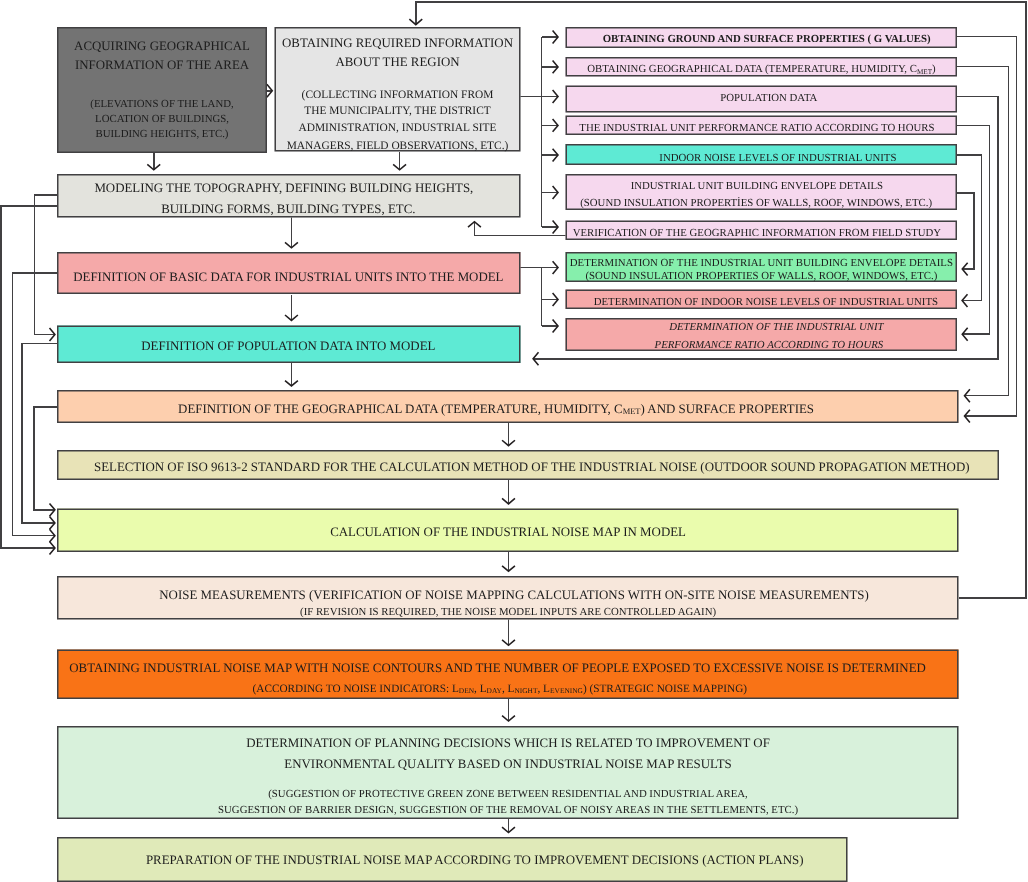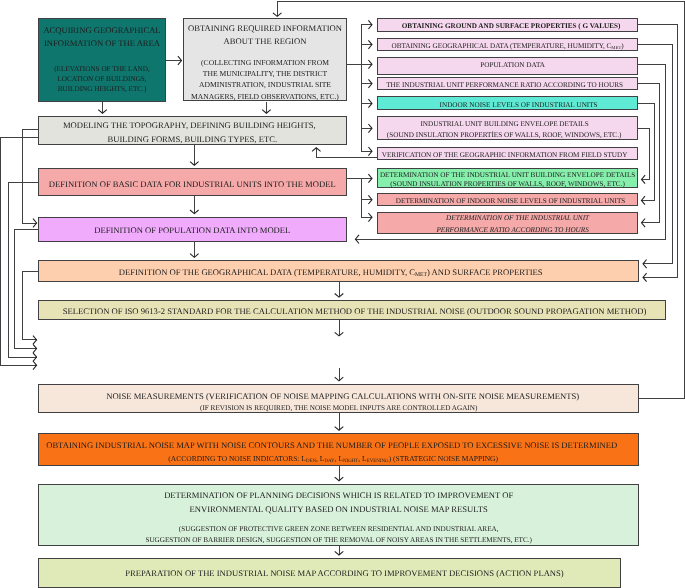--- a/index.html
+++ b/index.html
@@ -89,21 +89,21 @@
 <path d="M 645.0 196.1 L 641.4 200.4 L 645.0 204.70000000000002"></path>
 <path d="M 645.1 175.1 L 641.5 179.4 L 645.1 183.70000000000002"></path>
 <path d="M 272.9 12.799999999999999 L 277.2 16.4 L 281.5 12.799999999999999"></path>
 <path d="M 33.0 218.7 L 36.6 223.0 L 33.0 227.3"></path>
 <path d="M 33.0 361.0 L 36.6 365.3 L 33.0 369.6"></path>
 <path d="M 33.0 352.8 L 36.6 357.1 L 33.0 361.40000000000003"></path>
 <path d="M 33.0 344.3 L 36.6 348.6 L 33.0 352.90000000000003"></path>
 <path d="M 33.0 335.59999999999997 L 36.6 339.9 L 33.0 344.2"></path>
 </g>
     </svg>
-<div class="box" style="left:38px;top:17.9px;width:128px;height:83.7px;background:#0f766e;font-family:Liberation Serif, serif;">
+<div class="box" style="left:38px;top:17.9px;width:140px;height:83.7px;background:#737373;font-family:Liberation Serif, serif;">
       <span class="ln" style="top:11.30px;font-size:8.6px;transform:translateX(0px)">ACQUIRING GEOGRAPHICAL</span>
       <span class="ln" style="top:23.80px;font-size:8.6px;transform:translateX(0px)">INFORMATION OF THE AREA</span>
       <span class="ln" style="top:49.67px;font-size:7.2px;transform:translateX(0px)">(ELEVATIONS OF THE LAND,</span>
       <span class="ln" style="top:60.07px;font-size:7.2px;transform:translateX(0px)">LOCATION OF BUILDINGS,</span>
       <span class="ln" style="top:70.47px;font-size:7.2px;transform:translateX(0px)">BUILDING HEIGHTS, ETC.)</span>
     </div>
 <div class="box" style="left:183.3px;top:17.8px;width:163.4px;height:83.7px;background:#e5e5e5;">
       <span class="ln" style="top:9.50px;font-size:8.6px;transform:translateX(0px)">OBTAINING REQUIRED INFORMATION</span>
       <span class="ln" style="top:22.00px;font-size:8.6px;transform:translateX(0px)">ABOUT THE REGION</span>
       <span class="ln" style="top:44.04px;font-size:7.6px;transform:translateX(0px)">(COLLECTING INFORMATION FROM</span>
@@ -111,44 +111,47 @@
       <span class="ln" style="top:66.54px;font-size:7.6px;transform:translateX(0px)">ADMINISTRATION,  INDUSTRIAL SITE</span>
       <span class="ln" style="top:77.73px;font-size:7.6px;transform:translateX(0px)">MANAGERS, FIELD OBSERVATIONS, ETC.)</span>
     </div>
 <div class="box" style="left:38px;top:116.3px;width:308.5px;height:28.4px;background:#e3e3dd;">
       <span class="ln" style="top:8.20px;font-size:8.6px;transform:translateX(-3px)">MODELING THE TOPOGRAPHY, DEFINING BUILDING HEIGHTS,</span>
       <span class="ln" style="top:22.00px;font-size:8.6px;transform:translateX(0px)">BUILDING FORMS,  BUILDING TYPES, ETC.</span>
     </div>
 <div class="box" style="left:38px;top:168.3px;width:308.5px;height:28.1px;background:#f5a9a9;">
       <span class="ln" style="top:14.40px;font-size:8.6px;transform:translateX(0px)">DEFINITION OF BASIC DATA FOR INDUSTRIAL UNITS INTO THE MODEL</span>
     </div>
-<div class="box" style="left:38px;top:217.2px;width:308.5px;height:24.4px;background:#f0abfc;padding-left:22px;">
+<div class="box" style="left:38px;top:217.2px;width:308.5px;height:24.4px;background:#5eead4;padding-left:22px;">
       <span class="ln" style="top:12.30px;font-size:8.6px;transform:translateX(0px)">DEFINITION OF POPULATION DATA INTO MODEL</span>
     </div>
 <div class="box" style="left:38px;top:260.4px;width:601.4px;height:21.5px;background:#fdcfae;">
       <span class="ln" style="top:10.80px;font-size:8.6px;transform:translateX(-8px)">DEFINITION OF THE GEOGRAPHICAL DATA (TEMPERATURE, HUMIDITY, C<sub>MET</sub>) AND SURFACE PROPERTIES</span>
     </div>
 <div class="box" style="left:38px;top:300.2px;width:628px;height:19.7px;background:#e8e3b7;">
       <span class="ln" style="top:10.10px;font-size:8.6px;transform:translateX(2.5px)">SELECTION OF ISO 9613-2 STANDARD FOR THE CALCULATION METHOD OF THE INDUSTRIAL NOISE (OUTDOOR SOUND PROPAGATION METHOD)</span>
+    </div>
+<div class="box" style="left:38px;top:339px;width:601.4px;height:28.8px;background:#eafcad;">
+      <span class="ln" style="top:14.30px;font-size:8.6px;transform:translateX(0px)">CALCULATION OF THE INDUSTRIAL NOISE MAP IN MODEL</span>
     </div>
 <div class="box" style="left:38px;top:383.9px;width:601.4px;height:29.0px;background:#f7e7db;">
       <span class="ln" style="top:10.90px;font-size:8.6px;transform:translateX(4px)">NOISE MEASUREMENTS  (VERIFICATION OF NOISE MAPPING CALCULATIONS WITH ON-SITE NOISE MEASUREMENTS)</span>
       <span class="ln" style="top:22.67px;font-size:7.2px;transform:translateX(0px)">(IF REVISION IS REQUIRED, THE NOISE MODEL INPUTS ARE CONTROLLED AGAIN)</span>
     </div>
 <div class="box" style="left:38px;top:433.3px;width:601.4px;height:32.7px;background:#f97316;">
       <span class="ln" style="top:11.00px;font-size:8.6px;transform:translateX(-7px)">OBTAINING INDUSTRIAL NOISE MAP WITH NOISE CONTOURS AND THE NUMBER OF PEOPLE EXPOSED TO EXCESSIVE NOISE IS DETERMINED</span>
       <span class="ln" style="top:24.67px;font-size:7.5px;transform:translateX(-5.5px)">(ACCORDING TO NOISE INDICATORS: L<sub>DEN</sub>, L<sub>DAY</sub>, L<sub>NIGHT</sub>, L<sub>EVENING</sub>)  (STRATEGIC NOISE MAPPING)</span>
     </div>
 <div class="box" style="left:38px;top:483.8px;width:601.4px;height:62.3px;background:#d8f1db;">
       <span class="ln" style="top:10.30px;font-size:8.6px;transform:translateX(0px)">DETERMINATION OF PLANNING DECISIONS WHICH IS RELATED TO IMPROVEMENT OF</span>
       <span class="ln" style="top:24.30px;font-size:8.6px;transform:translateX(0px)">ENVIRONMENTAL QUALITY BASED ON INDUSTRIAL NOISE MAP RESULTS</span>
       <span class="ln" style="top:43.77px;font-size:7.2px;transform:translateX(0px)">(SUGGESTION OF PROTECTIVE GREEN ZONE BETWEEN RESIDENTIAL AND INDUSTRIAL AREA,</span>
       <span class="ln" style="top:55.27px;font-size:7.2px;transform:translateX(0px)">SUGGESTION OF BARRIER DESIGN, SUGGESTION OF THE REMOVAL OF NOISY AREAS IN THE SETTLEMENTS, ETC.)</span>
     </div>
-<div class="box" style="left:38px;top:558.1px;width:583px;height:29.9px;background:#e0eab9;">
+<div class="box" style="left:38px;top:558.1px;width:527px;height:29.9px;background:#e0eab9;">
       <span class="ln" style="top:14.20px;font-size:8.6px;transform:translateX(15px)">PREPARATION OF THE INDUSTRIAL NOISE MAP ACCORDING TO IMPROVEMENT DECISIONS (ACTION PLANS)</span>
     </div>
 <div class="box" style="left:377.4px;top:18px;width:260.4px;height:13.5px;background:#f6d8ee;font-weight:bold;">
       <span class="ln" style="top:6.97px;font-size:7.2px;transform:translateX(3.5px)">OBTAINING GROUND AND SURFACE PROPERTIES ( G VALUES)</span>
     </div>
 <div class="box" style="left:377.4px;top:38px;width:260.4px;height:13.3px;background:#f6d8ee;">
       <span class="ln" style="top:6.97px;font-size:7.2px;transform:translateX(0px)">OBTAINING GEOGRAPHICAL DATA (TEMPERATURE, HUMIDITY, C<sub>MET</sub>)</span>
     </div>
 <div class="box" style="left:377.4px;top:57.4px;width:260.4px;height:18px;background:#f6d8ee;">
       <span class="ln" style="top:6.97px;font-size:7.2px;transform:translateX(5px)">POPULATION DATA</span>

